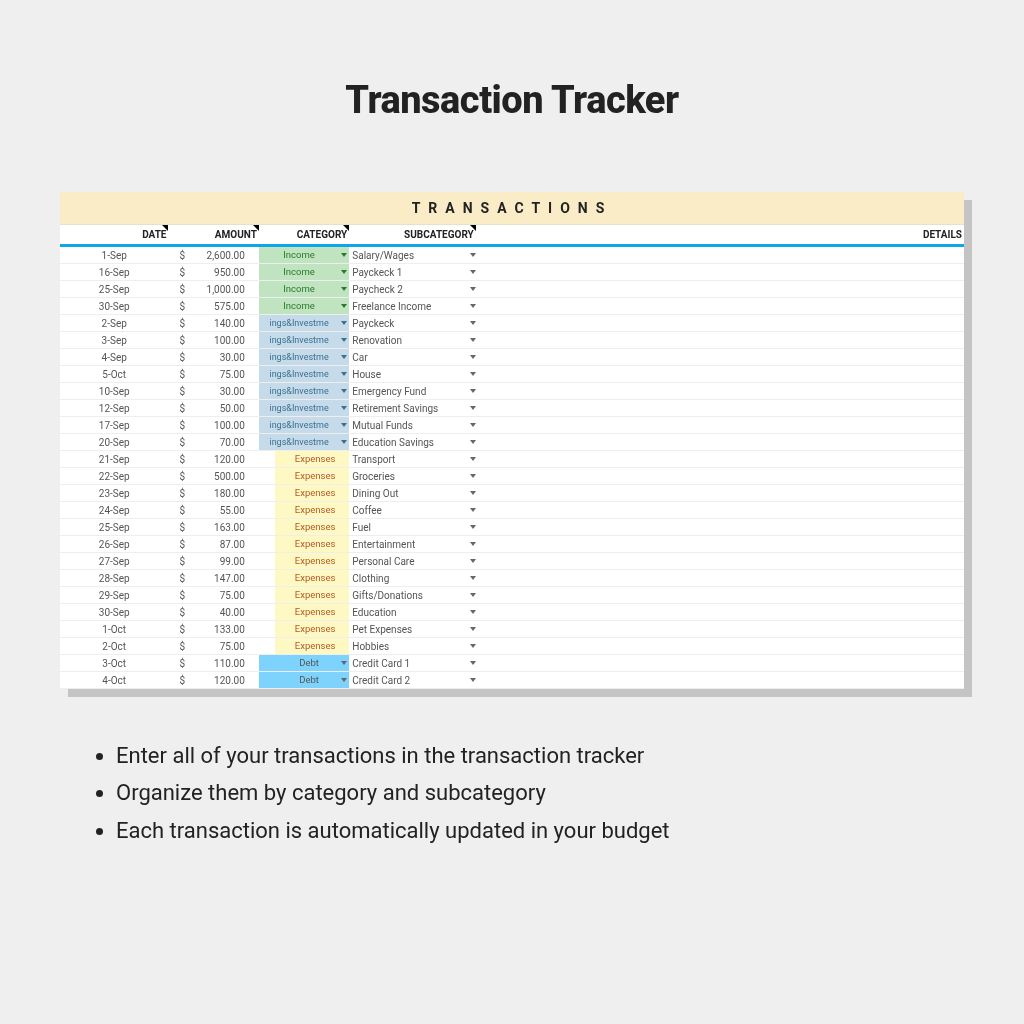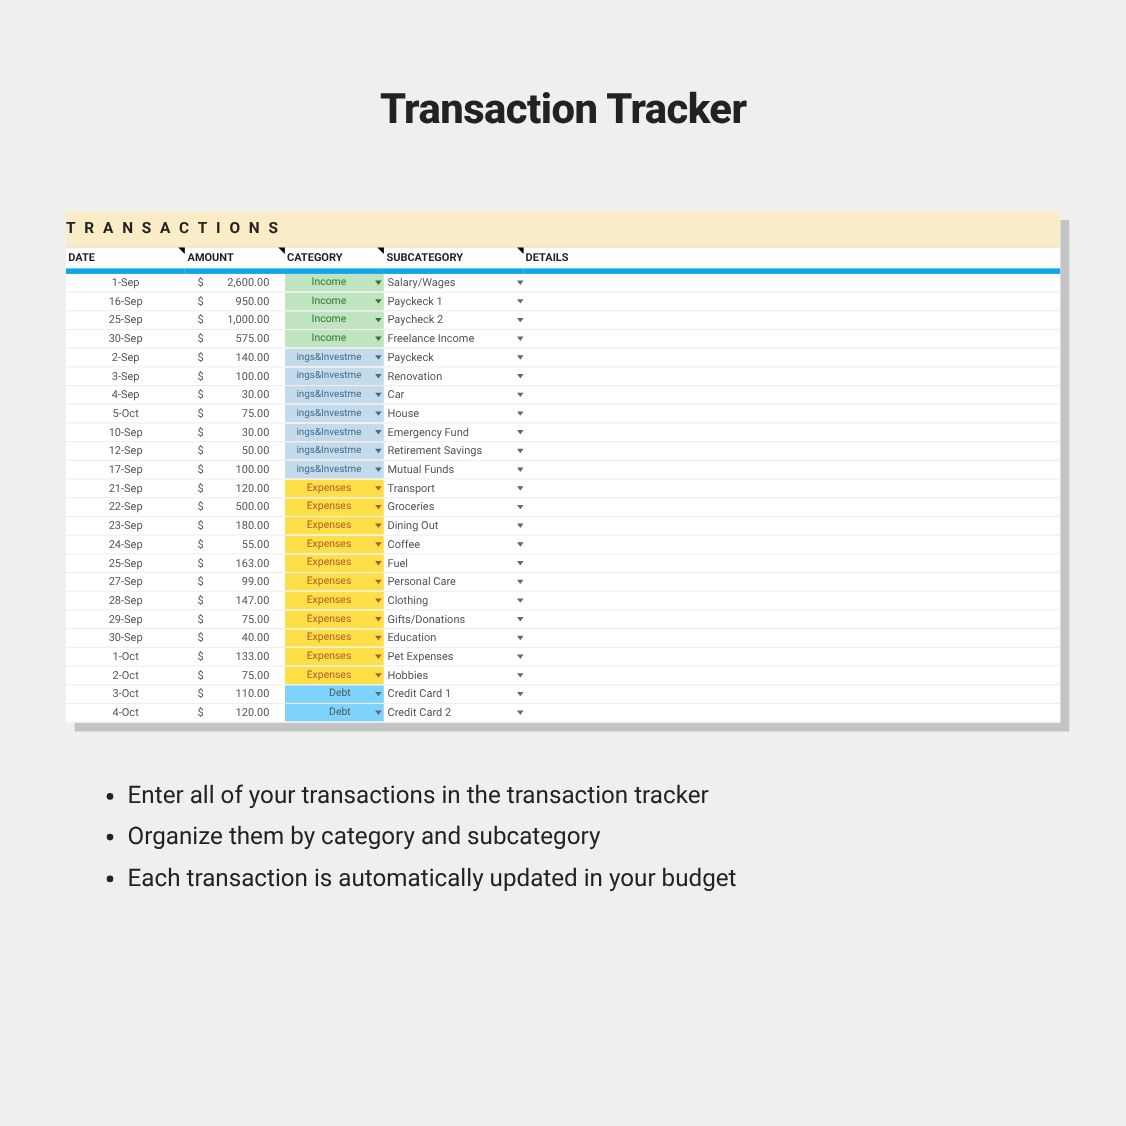--- a/index.html
+++ b/index.html
@@ -23,40 +23,40 @@
     position: relative;
   }
   .sheet {
     background: #fff;
     position: relative;
     box-shadow: 8px 8px 0 rgba(0,0,0,0.18);
     overflow: hidden;
   }
   .sheet-title-bar {
     background: #faecc7;
-    text-align: left;
+    text-align: center;
     font-size: 14px;
     font-weight: 700;
     letter-spacing: 8px;
     padding: 8px 0;
     color: #222;
     border-bottom: 1px solid #e6e0cf;
   }
   table {
     border-collapse: collapse;
     width: 100%;
     table-layout: fixed;
     font-size: 10px;
   }
   th {
     font-size: 10px;
     font-weight: 700;
-    text-align: left;
+    text-align: right;
     padding: 4px 2px;
-    border-bottom: 5px solid #0ea5e9;
+    border-bottom: 3px solid #0ea5e9;
     position: relative;
     color:#222;
   }
   th::after {
     content:"";
     position:absolute;
     right:0;
     top:0;
     width:0;
     height:0;
@@ -100,21 +100,21 @@
     width: 100%;
     height: 100%;
     line-height: 16px;
     font-size: 9.5px;
     position: relative;
     text-align: center;
     padding-right: 10px;
   }
   .chip.income   { background:#c0e3c0; color:#2b7a2b; }
   .chip.savings  { background:#c6dbea; color:#3b6f91; font-size:9px; }
-  .chip.expenses { background:#fde047; color:#b4582a; }
+  .chip.expenses { background:#fef9c3; color:#b4582a;margin-left:16px; }
   .chip.debt     { background:#7dd3fc; color:#555;padding-left:20px; }
   .caret {
     position: absolute;
     right: 2px;
     top: 50%;
     transform: translateY(-50%);
     width:0; height:0;
     border-left: 3px solid transparent;
     border-right: 3px solid transparent;
   }
@@ -262,20 +262,29 @@
           <tr>
             <td>17-Sep</td>
             <td class="amt"><span class="cur">$</span><span>100.00</span></td>
             <td class="cat">
               <span class="chip savings">ings&amp;Investme<span class="caret blue"></span></span>
             </td>
             <td class="sub"><span>Mutual Funds</span><span class="caret gray"></span></td>
             <td></td>
           </tr>
           <tr>
+            <td>20-Sep</td>
+            <td class="amt"><span class="cur">$</span><span>70.00</span></td>
+            <td class="cat">
+              <span class="chip savings">ings&amp;Investme<span class="caret blue"></span></span>
+            </td>
+            <td class="sub"><span>Education Savings</span><span class="caret gray"></span></td>
+            <td></td>
+          </tr>
+          <tr>
             <td>21-Sep</td>
             <td class="amt"><span class="cur">$</span><span>120.00</span></td>
             <td class="cat">
               <span class="chip expenses">Expenses<span class="caret orange"></span></span>
             </td>
             <td class="sub"><span>Transport</span><span class="caret gray"></span></td>
             <td></td>
           </tr>
           <tr>
             <td>22-Sep</td>
@@ -304,20 +313,29 @@
             <td class="sub"><span>Coffee</span><span class="caret gray"></span></td>
             <td></td>
           </tr>
           <tr>
             <td>25-Sep</td>
             <td class="amt"><span class="cur">$</span><span>163.00</span></td>
             <td class="cat">
               <span class="chip expenses">Expenses<span class="caret orange"></span></span>
             </td>
             <td class="sub"><span>Fuel</span><span class="caret gray"></span></td>
+            <td></td>
+          </tr>
+          <tr>
+            <td>26-Sep</td>
+            <td class="amt"><span class="cur">$</span><span>87.00</span></td>
+            <td class="cat">
+              <span class="chip expenses">Expenses<span class="caret orange"></span></span>
+            </td>
+            <td class="sub"><span>Entertainment</span><span class="caret gray"></span></td>
             <td></td>
           </tr>
           <tr>
             <td>27-Sep</td>
             <td class="amt"><span class="cur">$</span><span>99.00</span></td>
             <td class="cat">
               <span class="chip expenses">Expenses<span class="caret orange"></span></span>
             </td>
             <td class="sub"><span>Personal Care</span><span class="caret gray"></span></td>
             <td></td>

